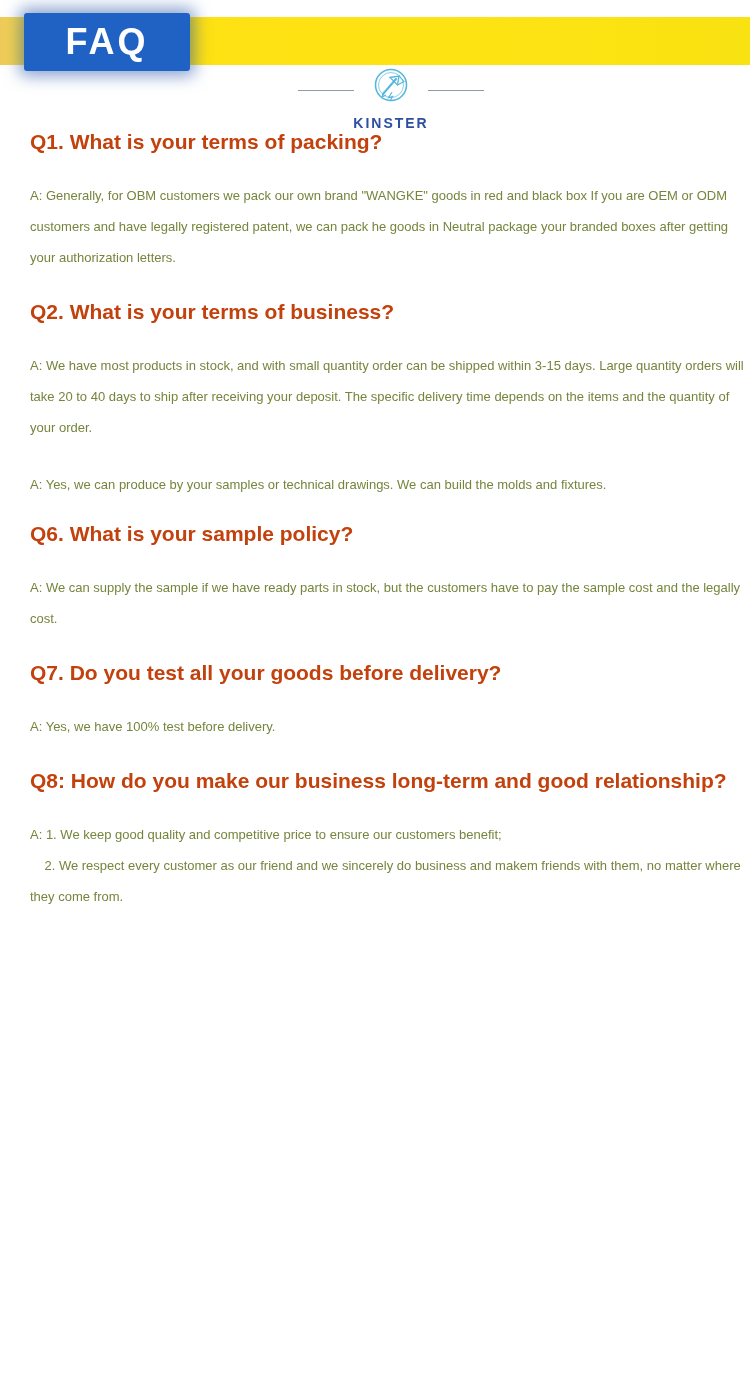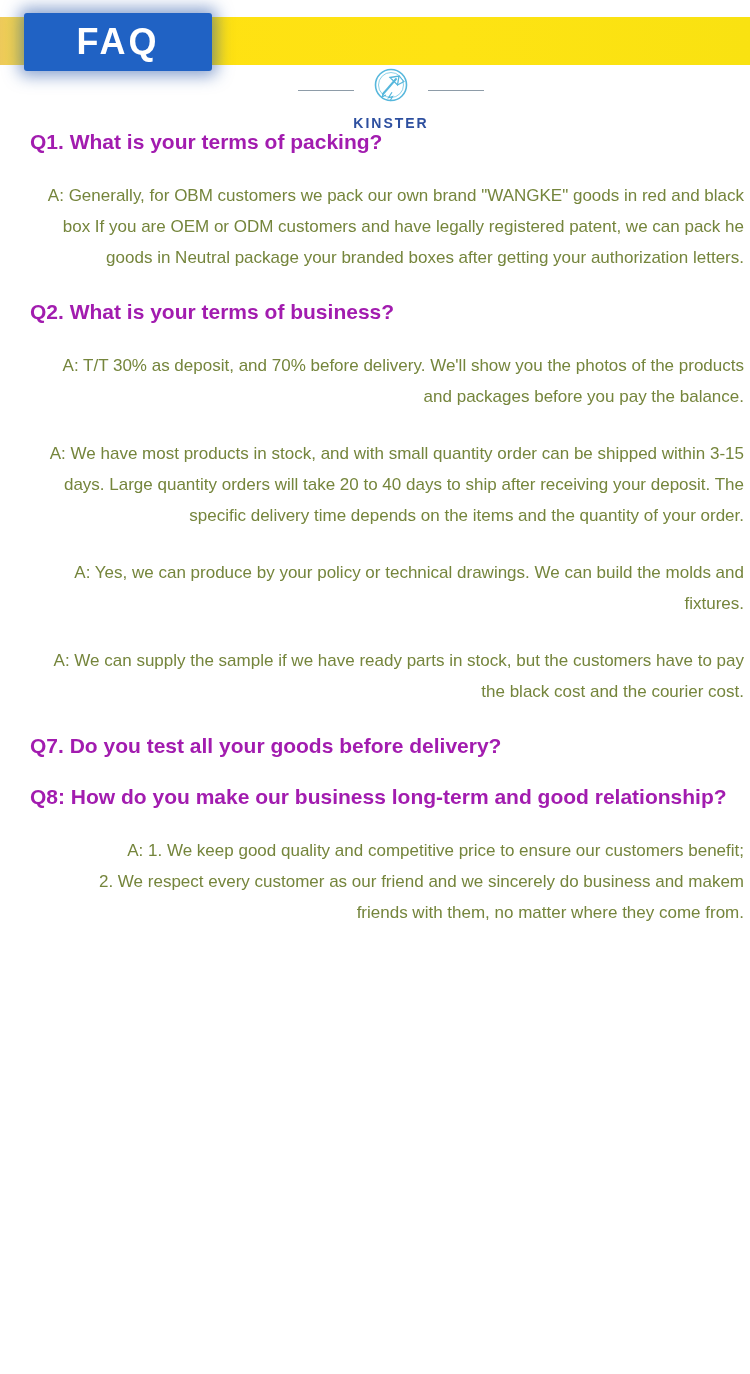--- a/index.html
+++ b/index.html
@@ -9,45 +9,45 @@
     background:#ffffff;
     overflow:hidden;
     font-family:"Liberation Sans",sans-serif;
   }
   
   .banner-stripe{
     position:absolute;left:0;top:17px;width:750px;height:48px;
     background:linear-gradient(90deg,#eeca5c 0%,#ffe33a 4%,#ffe112 18%,#fee313 60%,#f9e211 100%);
   }
   .faq-ribbon{
-    position:absolute;left:24px;top:13px;width:188px;height:58px;
+    position:absolute;left:24px;top:13px;width:166px;height:58px;
     background:#2062c4;border-radius:3px;
     display:flex;align-items:center;justify-content:center;
     box-shadow:0 0 16px 5px rgba(40,86,168,.55);
   }
   .faq-ribbon .ribbon-label{
     color:#ffffff;font-size:36px;font-weight:bold;letter-spacing:3px;
   }
   
   .logo{position:absolute;top:66px;left:16px;width:750px;text-align:center;}
   .logo-top{display:flex;align-items:center;justify-content:center;gap:15px;}
   .logo-line{width:56px;height:1px;background:#8e9ca8;}
   .brand-name{
     margin-top:1px;color:#2d4f9f;font-weight:bold;font-size:14px;letter-spacing:2px;
   }
   
   .content{position:absolute;top:122px;left:30px;right:6px;}
   .faq-item .question{
-    color:#a21caf;font-size:21px;font-weight:bold;
+    color:#c2410c;font-size:21px;font-weight:bold;
     margin:27px 0 0 0;line-height:24px;
   }
   .faq-item:first-child .question{margin-top:8px;}
   .faq-item .answer{
-    color:#75853c;font-size:17px;line-height:31px;
-    margin:26px 0 0 0;white-space:pre-wrap;text-align:right;
+    color:#75853c;font-size:13px;line-height:31px;
+    margin:26px 0 0 0;white-space:pre-wrap;
   }
   .faq-item[data-qid="q6"] .question{margin-top:22px;}
 </style>
 </head>
 <body>
 
 <div class="page">
 
   <div class="banner-stripe"></div>
 
@@ -76,40 +76,41 @@
 
   <div class="content">
 
     <section class="faq-item" data-qid="q1">
       <h3 class="question">Q1. What is your terms of packing?</h3>
       <p class="answer">A: Generally, for OBM customers we pack our own brand "WANGKE" goods in red and black box If you are OEM or ODM customers and have legally registered patent, we can pack he goods in Neutral package your branded boxes after getting your authorization letters.</p>
     </section>
 
     <section class="faq-item" data-qid="q2">
       <h3 class="question">Q2. What is your terms of business?</h3>
-      <p class="answer">A: T/T 30% as deposit, and 70% before delivery. We'll show you the photos of the products and packages before you pay the balance.</p>
     </section>
 
     <section class="faq-item" data-qid="q3">
     </section>
 
     <section class="faq-item" data-qid="q4">
       <p class="answer">A: We have most products in stock, and with small quantity order can be shipped within 3-15 days. Large quantity orders will take 20 to 40 days to ship after receiving your deposit. The specific delivery time depends on the items and the quantity of your order.</p>
     </section>
 
     <section class="faq-item" data-qid="q5">
-      <p class="answer">A: Yes, we can produce by your policy or technical drawings. We can build the molds and fixtures.</p>
+      <p class="answer">A: Yes, we can produce by your samples or technical drawings. We can build the molds and fixtures.</p>
     </section>
 
     <section class="faq-item" data-qid="q6">
-      <p class="answer">A: We can supply the sample if we have ready parts in stock, but the customers have to pay the black cost and the courier cost.</p>
+      <h3 class="question">Q6. What is your sample policy?</h3>
+      <p class="answer">A: We can supply the sample if we have ready parts in stock, but the customers have to pay the sample cost and the legally cost.</p>
     </section>
 
     <section class="faq-item" data-qid="q7">
       <h3 class="question">Q7. Do you test all your goods before delivery?</h3>
+      <p class="answer">A: Yes, we have 100% test before delivery.</p>
     </section>
 
     <section class="faq-item" data-qid="q8">
       <h3 class="question">Q8: How do you make our business long-term and good relationship?</h3>
       <p class="answer">A: 1. We keep good quality and competitive price to ensure our customers benefit;
     2. We respect every customer as our friend and we sincerely do business and makem friends with them, no matter where they come from.</p>
     </section>
 
   </div>
 </div>

